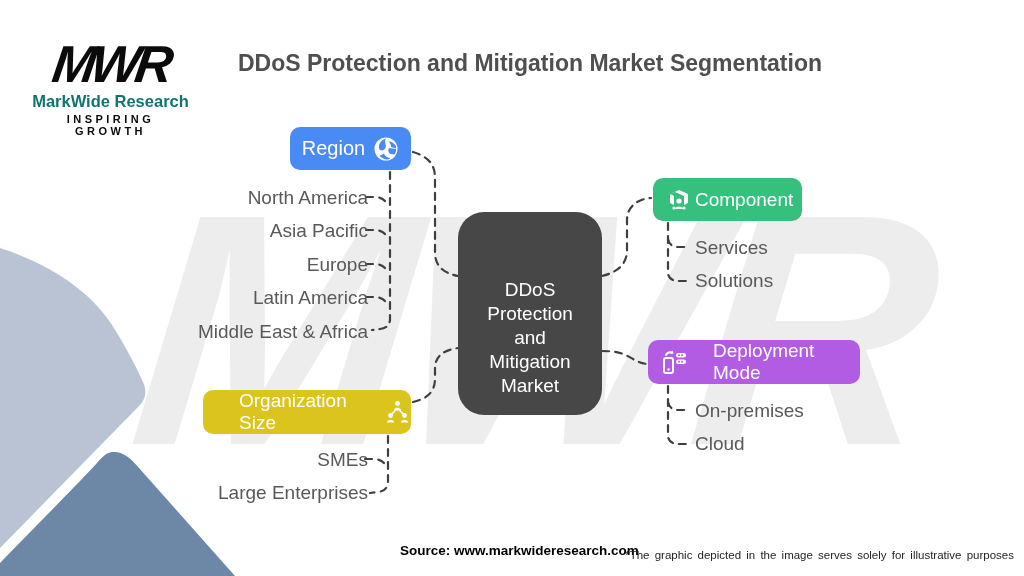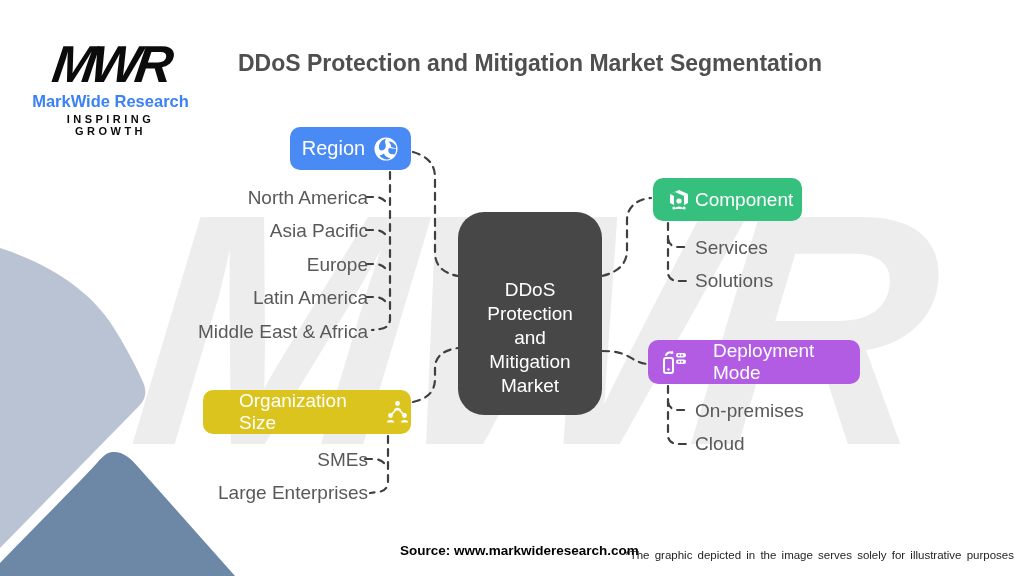--- a/index.html
+++ b/index.html
@@ -14,21 +14,21 @@
     font-weight:900;font-style:italic;font-size:330px;letter-spacing:-14px;
     color:#ededed;transform:skewX(-6deg);z-index:0;user-select:none;
   }
   .corner-svg{position:absolute;left:0;top:0;z-index:1;}
   
   .logo{position:absolute;left:28px;top:38px;width:165px;text-align:center;z-index:3;}
   .logo-mark{
     font-weight:900;font-style:italic;font-size:52px;line-height:52px;
     letter-spacing:-5px;color:#0b0b0b;transform:skewX(-8deg);
   }
-  .logo-name{font-weight:800;font-size:16.5px;color:#3b82f6;margin-top:2px;}
+  .logo-name{font-weight:800;font-size:16.5px;color:#0f766e;margin-top:2px;}
   .logo-tagline{font-weight:700;font-size:11px;letter-spacing:3.5px;color:#0b0b0b;margin-top:2px;}
   
   .title{
     position:absolute;left:238px;top:50px;width:600px;z-index:3;
     font-size:23px;font-weight:700;color:#4f4f4f;
   }
   
   .connector-layer{position:absolute;left:0;top:0;z-index:2;}
   
   .node{

